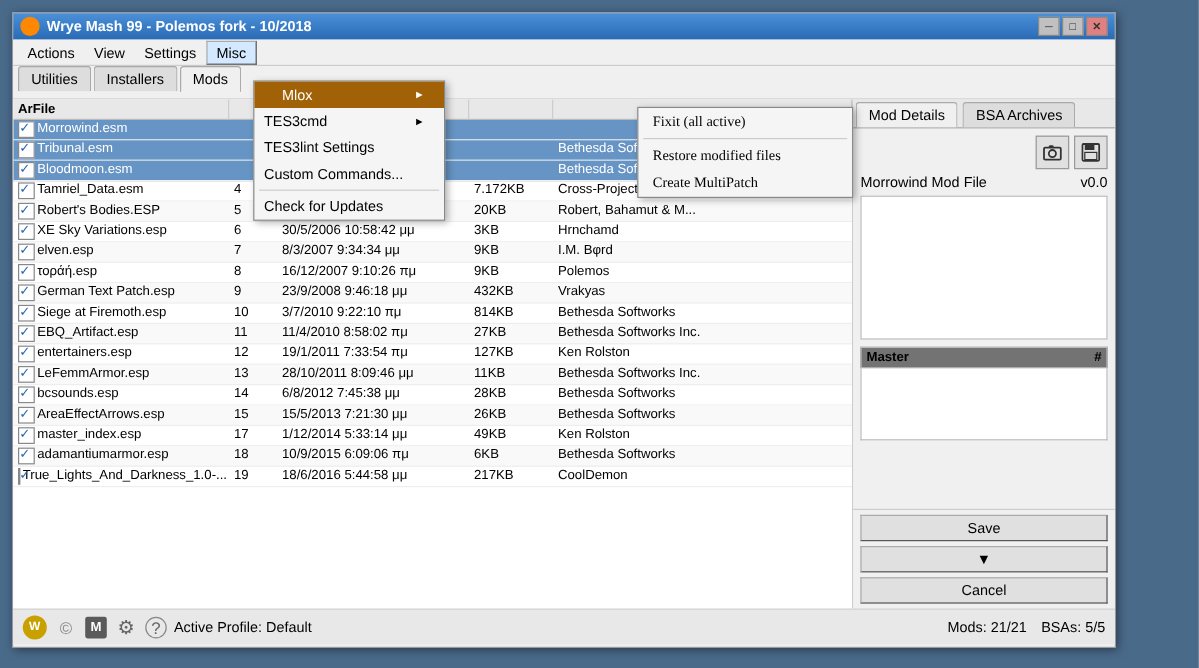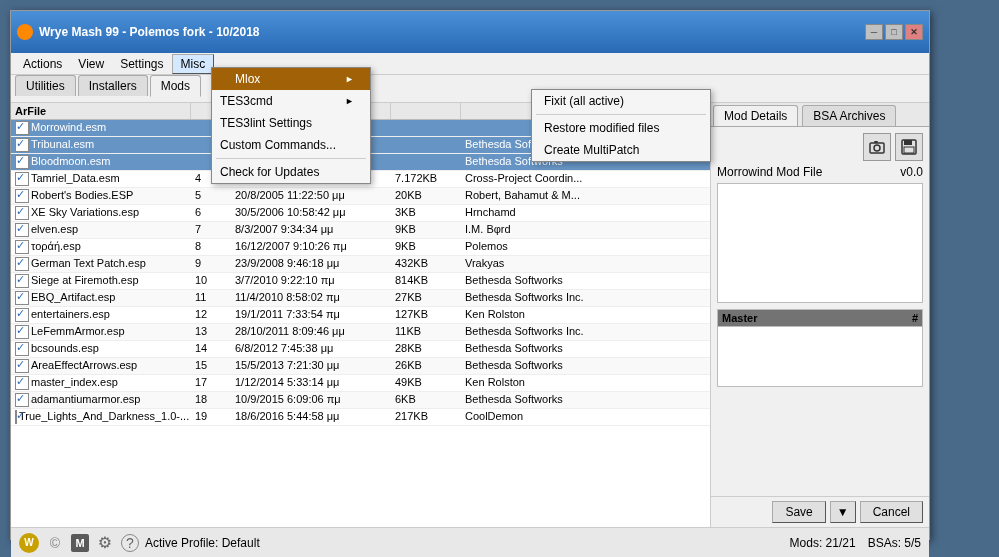--- a/index.html
+++ b/index.html
@@ -21,21 +21,21 @@
       width: 920px;
       height: 530px;
       background: #f0f0f0;
       border: 1px solid #999;
       box-shadow: 2px 2px 8px rgba(0,0,0,0.5);
     }
 
     
     .title-bar {
       background: linear-gradient(to bottom, #4a90d9, #2a6ab5);
-      height: 42px;
+      height: 22px;
       display: flex;
       align-items: center;
       justify-content: space-between;
       padding: 0 6px;
       color: white;
       font-size: 12px;
       font-weight: bold;
     }
     .title-bar-left {
       display: flex;
@@ -276,20 +276,21 @@
       font-size: 14px;
     }
 
     
     .bottom-buttons {
       display: flex;
       gap: 4px;
       padding: 4px 6px;
       justify-content: flex-end;
       border-top: 1px solid #ccc;
+      flex-direction: column;
     }
     .bottom-btn {
       padding: 3px 12px;
       background: #e0e0e0;
       border: 1px outset #aaa;
       cursor: pointer;
       font-size: 12px;
     }
     .bottom-btn-arrow {
       padding: 3px 6px;
@@ -332,20 +333,21 @@
 
     
     .submenu-tes3cmd {
       background: #f5f5f5;
       border: 1px solid #888;
       box-shadow: 2px 2px 6px rgba(0,0,0,0.3);
       min-width: 180px;
       position: absolute;
       left: 160px;
       top: 22px;
+      font-family: Liberation Serif, serif;
     }
 
     .submenu-item {
       padding: 4px 12px;
       cursor: pointer;
       font-size: 12px;
       white-space: nowrap;
     }
     .submenu-separator { border-top: 1px solid #ccc; margin: 2px 4px; }
   </style>

